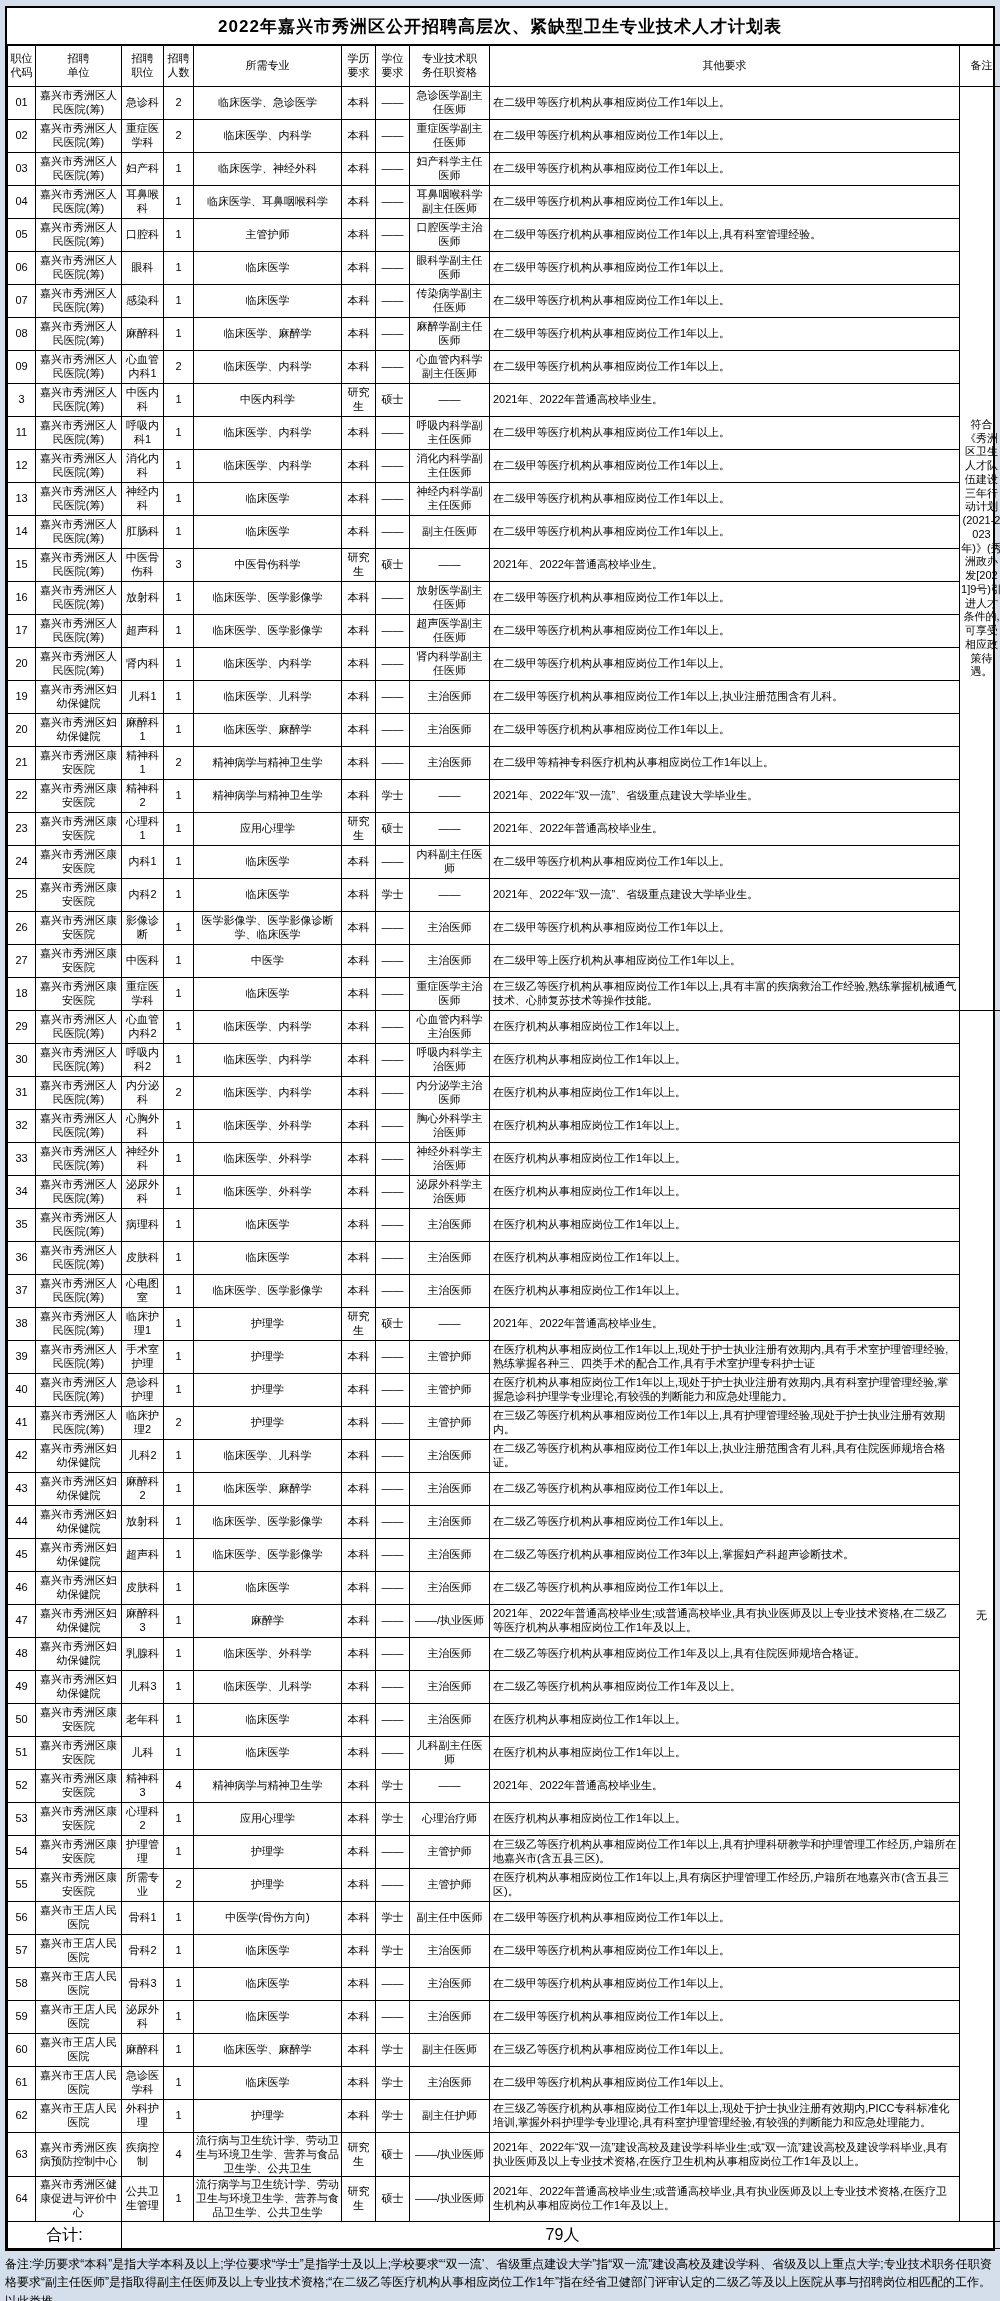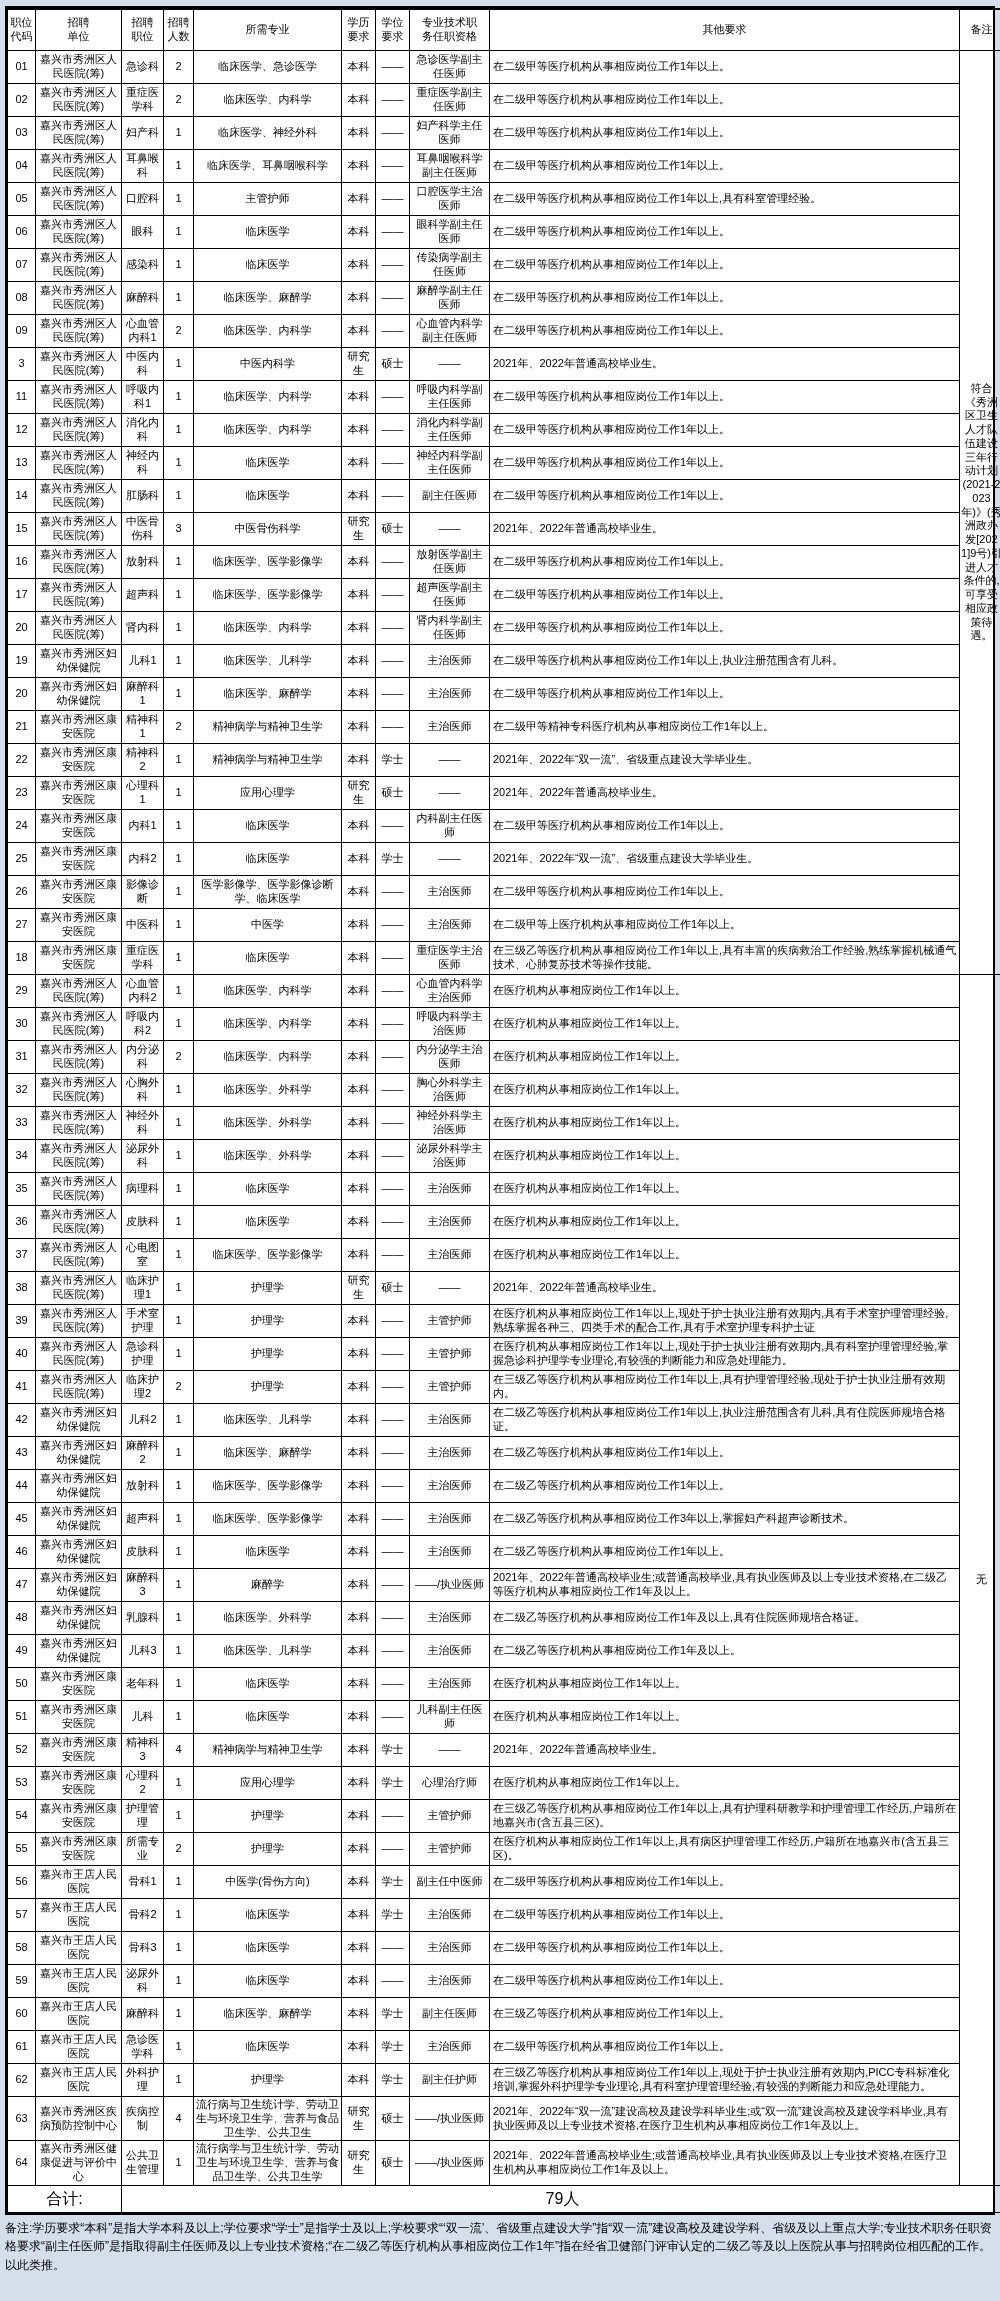--- a/index.html
+++ b/index.html
@@ -56,20 +56,21 @@
     margin:4px 5px 10px 5px;
     font-size:12px;
     line-height:1.55;
     text-align:left;
   }
 </style>
 </head>
 <body>
 
 <div class="sheet">
+  <div class="title">2022年嘉兴市秀洲区公开招聘高层次、紧缺型卫生专业技术人才计划表</div>
   <table>
     <colgroup>
       <col style="width:28px">
         <col style="width:86px">
         <col style="width:42px">
         <col style="width:30px">
       <col style="width:148px">
         <col style="width:34px">
         <col style="width:34px">
         <col style="width:80px">

